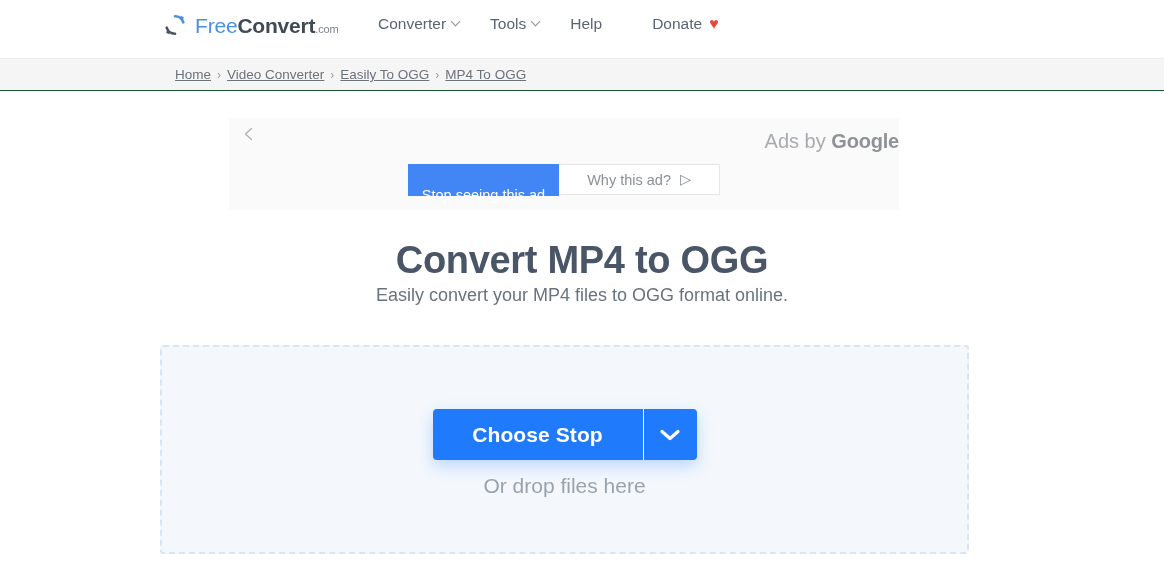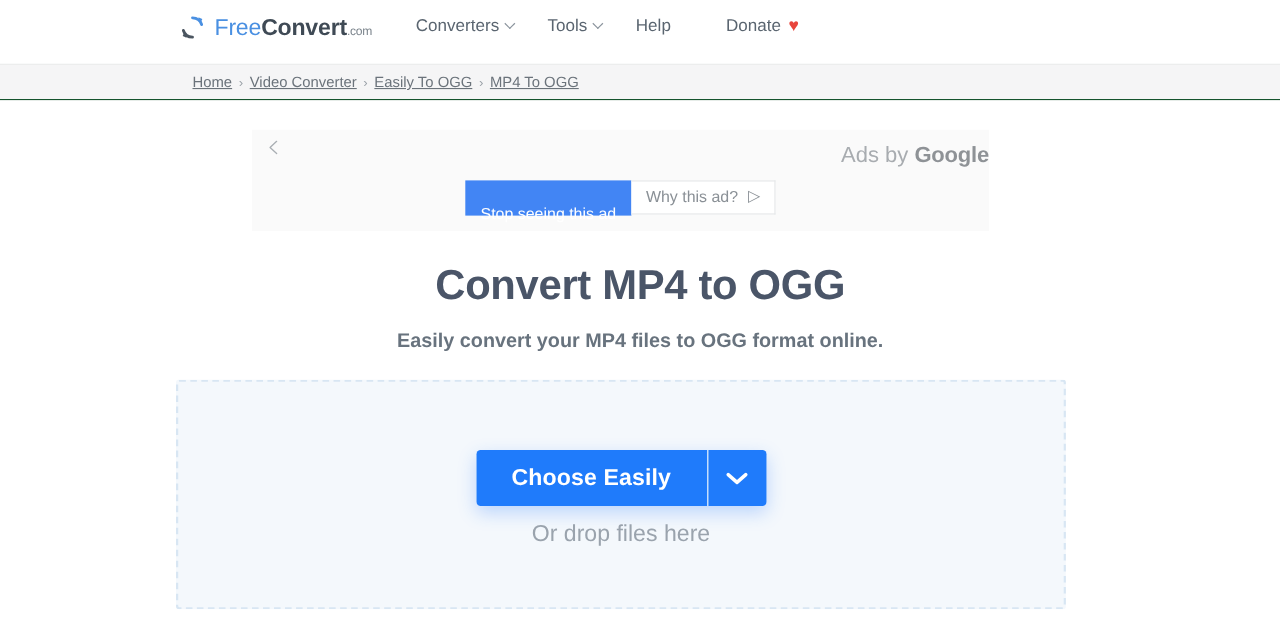--- a/index.html
+++ b/index.html
@@ -198,21 +198,21 @@
     cursor: pointer;
   }
 
   .btn-why-ad {
     background: #ffffff;
     color: #8a9096;
     border: 1px solid #e4e6e8;
     border-left: none;
     font-family: "Liberation Sans", sans-serif;
     font-size: 14.5px;
-    padding: 0 13px;
+    padding: 0 28px;
     height: 31px;
     display: flex;
     align-items: center;
     white-space: nowrap;
     cursor: pointer;
   }
 
   .play-icon {
     margin-left: 9px;
     display: inline-block;
@@ -231,23 +231,22 @@
   .hero-title {
     font-size: 38px;
     font-weight: 700;
     color: #4a5568;
     letter-spacing: -0.3px;
     line-height: 1.2;
     white-space: nowrap;
   }
 
   .hero-subtitle {
-    margin-top: 14px;
     font-size: 18px;
-    font-weight: 700;
+    font-weight: 400;
     color: #68737e;
     line-height: 1.3;
     white-space: nowrap;
   }
 
   
   .dropzone {
     position: absolute;
     left: 160px;
     top: 345px;
@@ -336,21 +335,21 @@
         <path d="M6.7 21.4 L3.1 19.8 L4.6 16.0 Z" fill="#4b5560"></path>
       </svg>
       <span class="brand-text">
         <span class="brand-free">Free</span><span class="brand-convert">Convert</span><span class="brand-tld">.com</span>
       </span>
     </div>
 
     <div class="nav">
 
       <a class="nav-item">
-        <span>Converters</span>
+        <span>Converter</span>
         <span class="caret"></span>
       </a>
 
       <a class="nav-item">
         <span>Tools</span>
         <span class="caret"></span>
       </a>
 
       <a class="nav-item">
         <span>Help</span>
@@ -399,21 +398,21 @@
 
   <div class="hero">
     <h1 class="hero-title">Convert MP4 to OGG</h1>
     <p class="hero-subtitle">Easily convert your MP4 files to OGG format online.</p>
   </div>
 
   <div class="dropzone">
 
     <div class="choose-row">
       <div class="choose-group">
-        <button class="btn-choose-files">Choose Easily</button>
+        <button class="btn-choose-files">Choose Stop</button>
         <div class="btn-choose-divider"></div>
         <button class="btn-choose-dropdown">
           <svg class="chevron-down" width="22" height="14" viewBox="0 0 22 14">
             <path d="M3 3.5 L11 10.5 L19 3.5" fill="none" stroke="#ffffff" stroke-width="3.2" stroke-linecap="round" stroke-linejoin="round"></path>
           </svg>
         </button>
       </div>
     </div>
 
     <div class="drop-hint">Or drop files here</div>

